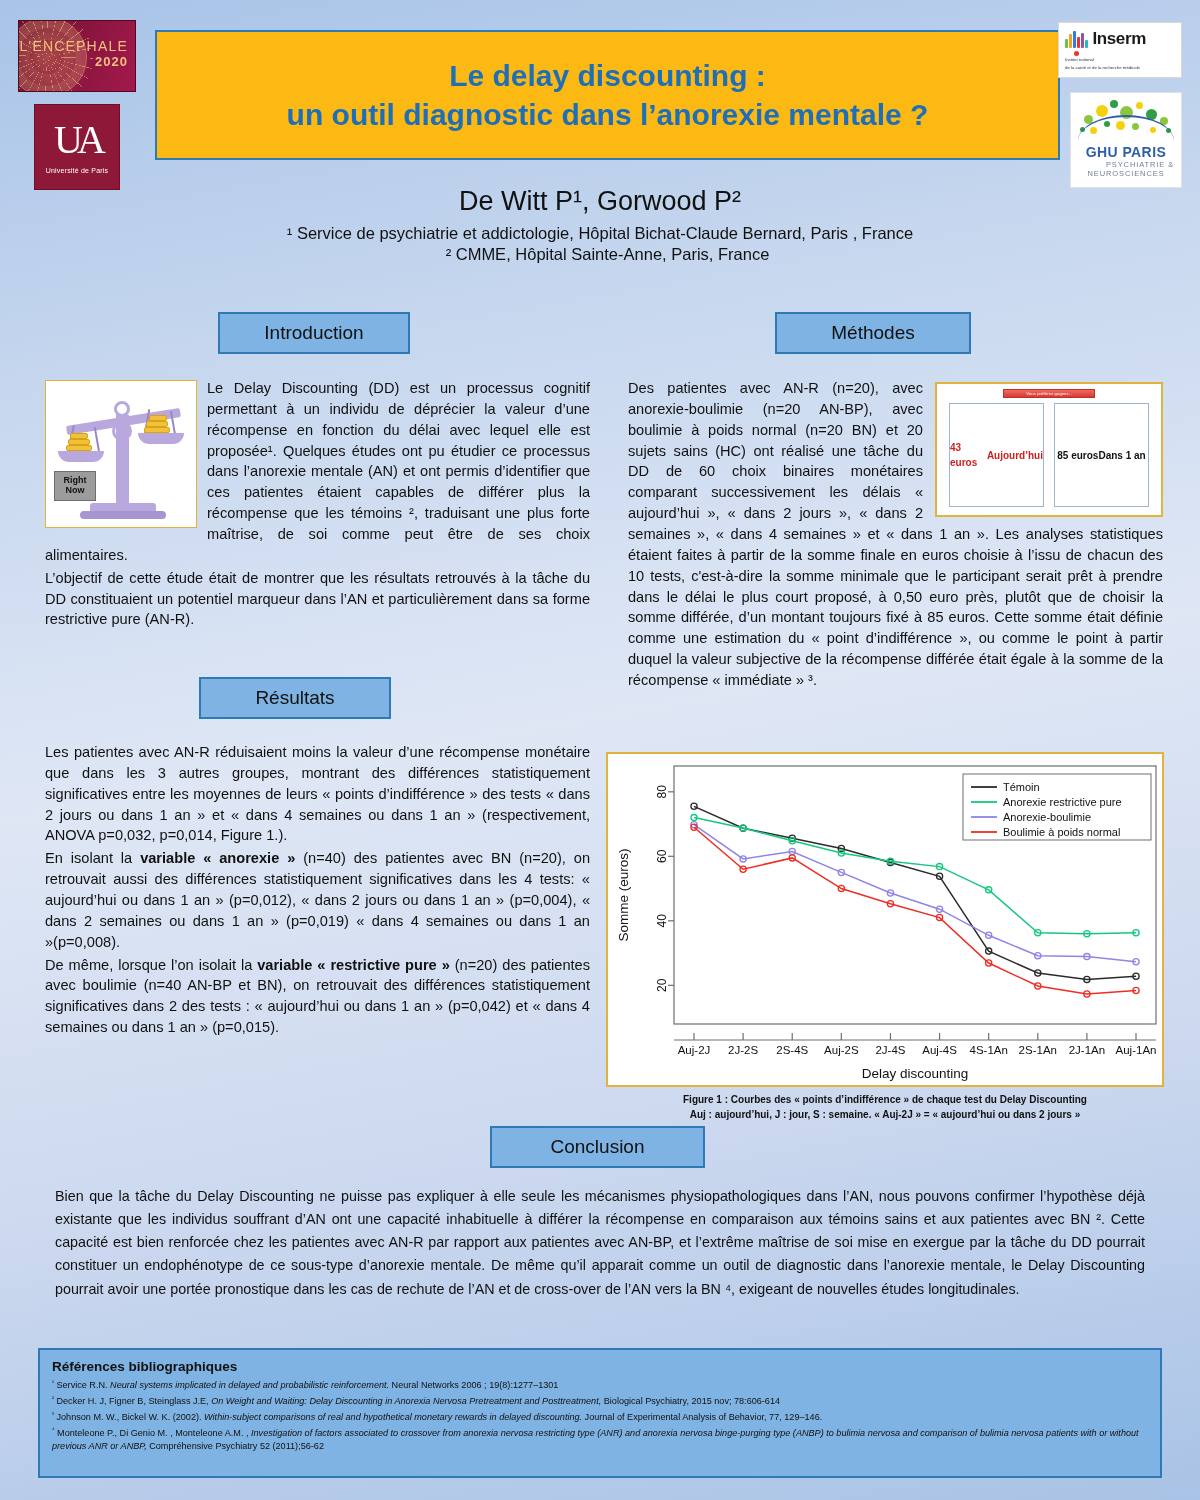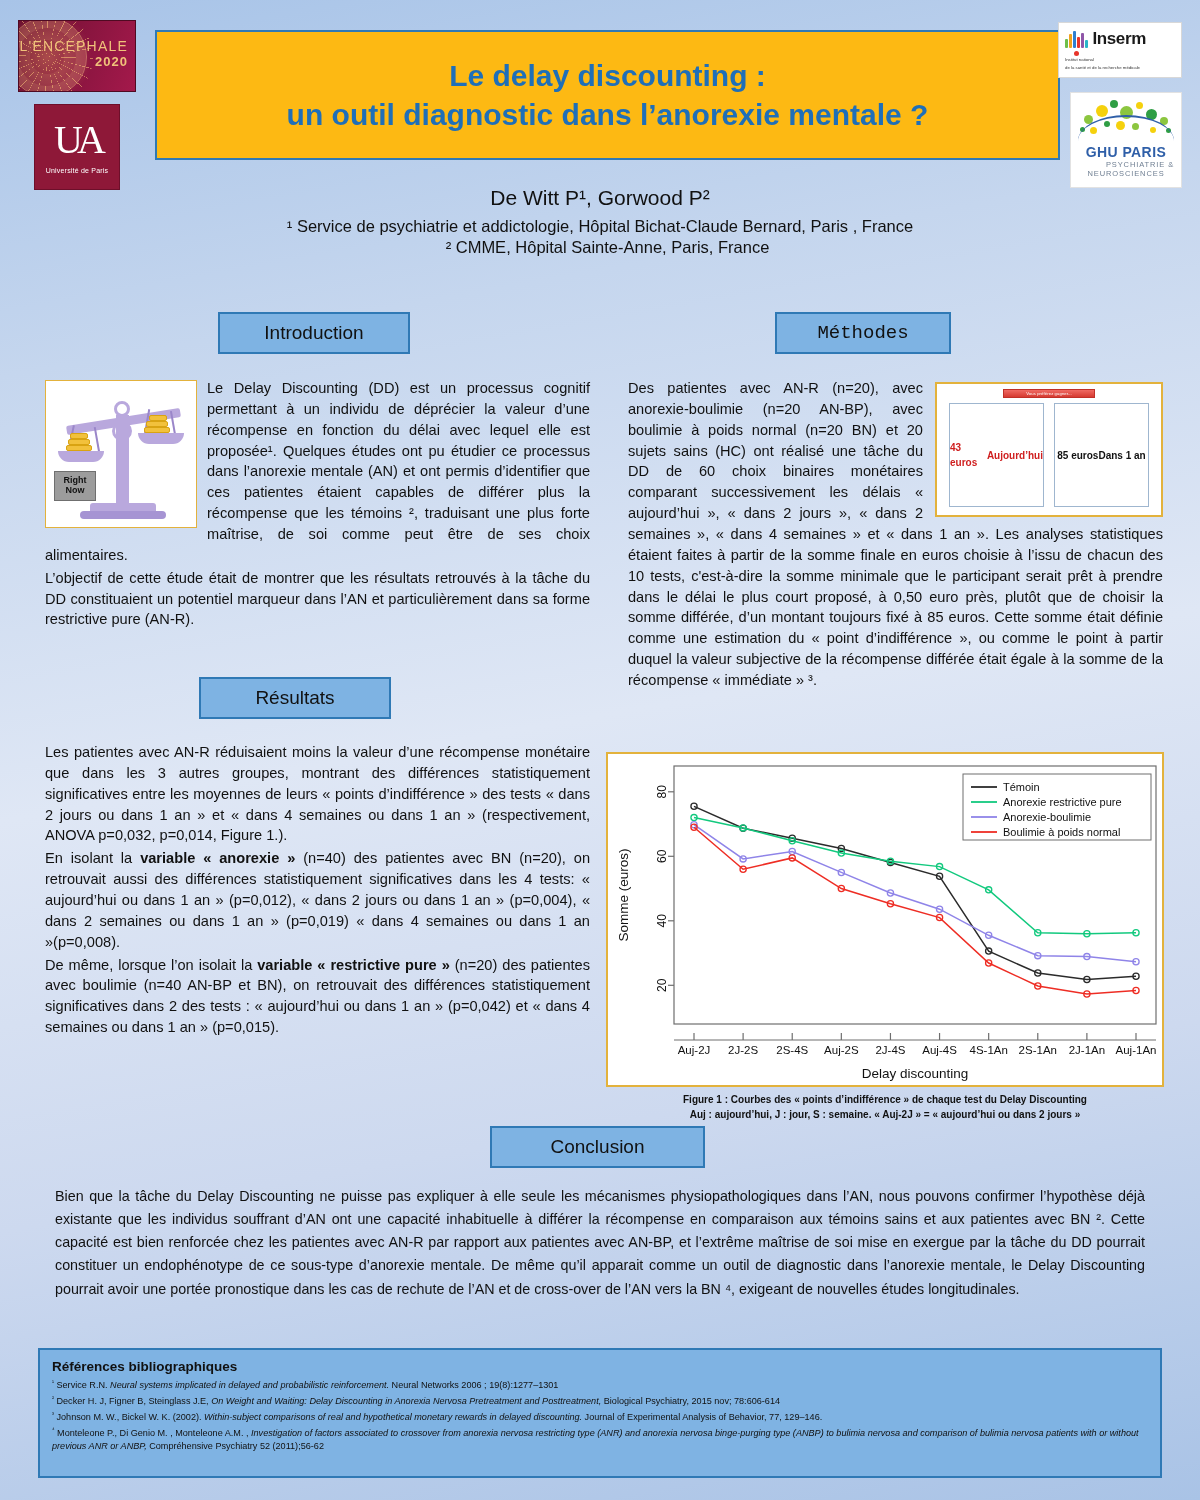--- a/index.html
+++ b/index.html
@@ -69,21 +69,21 @@
   .ghu-art{ position:relative; width:100px; height:46px; overflow:hidden; }
   .ghu-art b{ position:absolute; border-radius:50%; display:block; }
   .ghu-curve{ position:absolute; left:2px; bottom:2px; width:96px; height:26px;
     border-top:2px solid #2f5fa8; border-radius:50% / 100% 100% 0 0; border-left-color:transparent;
     border-right-color:transparent; border-bottom-color:transparent; border-style:solid; border-width:2px 0 0 0;}
   .ghu-t1{ font-size:14px; font-weight:700; color:#2f5fa8; letter-spacing:.4px; margin-top:1px; }
   .ghu-t2{ font-size:7.5px; color:#6f7f92; letter-spacing:.9px;margin-left:28px; }
   .ghu-t3{ font-size:7.5px; color:#6f7f92; letter-spacing:.9px; }
 
   .authors{ position:absolute; left:0; right:0; top:186px; text-align:center; }
-  .authors .a1{ font-size:21px; }
+  .authors .a1{ font-size:27px; }
   .authors .a2{ font-size:16.5px; margin-top:7px; }
   .authors .a3{ font-size:16.5px; margin-top:2px;padding-left:15px; }
   sup{ font-size:.65em; }
 
   
   .sec-head{
     background:#7EB3E3; border:2px solid #2f79b5;
     text-align:center; font-size:19px; color:#111;
     padding:8px 0; position:absolute;
   }
@@ -215,21 +215,21 @@
 
   <div class="authors">
     <div class="a1">De Witt P¹, Gorwood P²</div>
     <div class="a2">¹ Service de psychiatrie et addictologie, Hôpital Bichat-Claude Bernard, Paris , France</div>
     <div class="a3">² CMME, Hôpital Sainte-Anne, Paris, France</div>
   </div>
 </div>
 
 <div class="sec-head" style="left:218px; top:312px; width:192px;">Introduction</div>
 
-<div class="sec-head" style="left:775px; top:312px; width:176px;font-family:Liberation Mono, monospace;">Méthodes</div>
+<div class="sec-head" style="left:775px; top:312px; width:196px;">Méthodes</div>
 
 <div class="sec-head" style="left:199px; top:677px; width:192px;">Résultats</div>
 
 <div class="sec-head" style="left:490px; top:1126px; width:215px;">Conclusion</div>
 
 <div class="col-left ptext">
 
   <div class="scale-fig">
     <div class="sc-knob"></div>
     <div class="sc-beam"></div>

